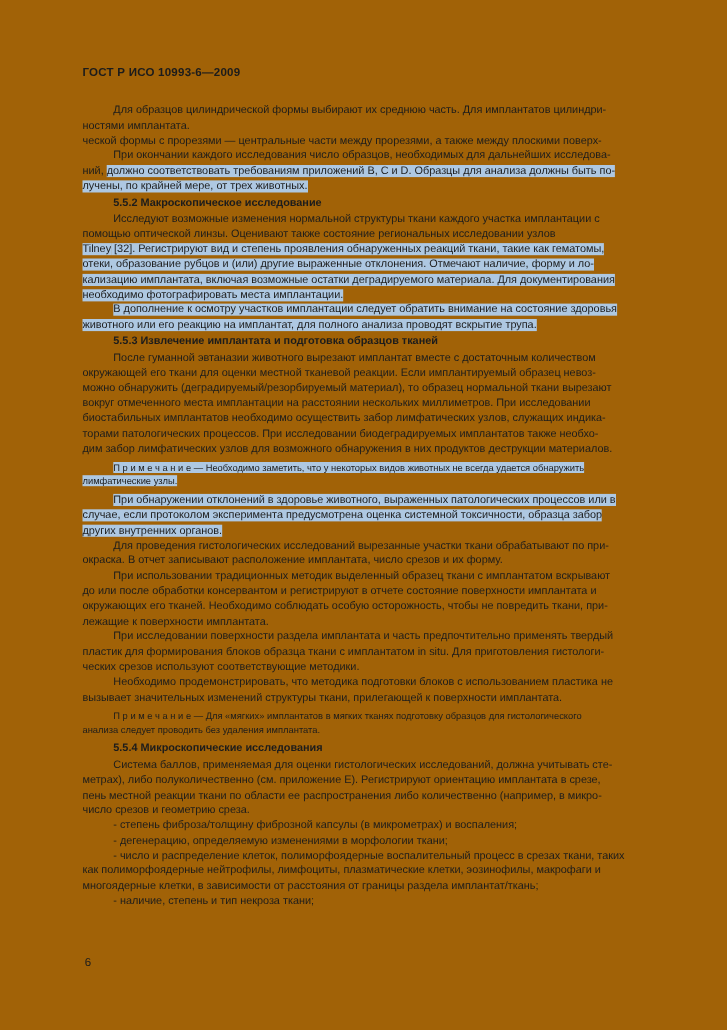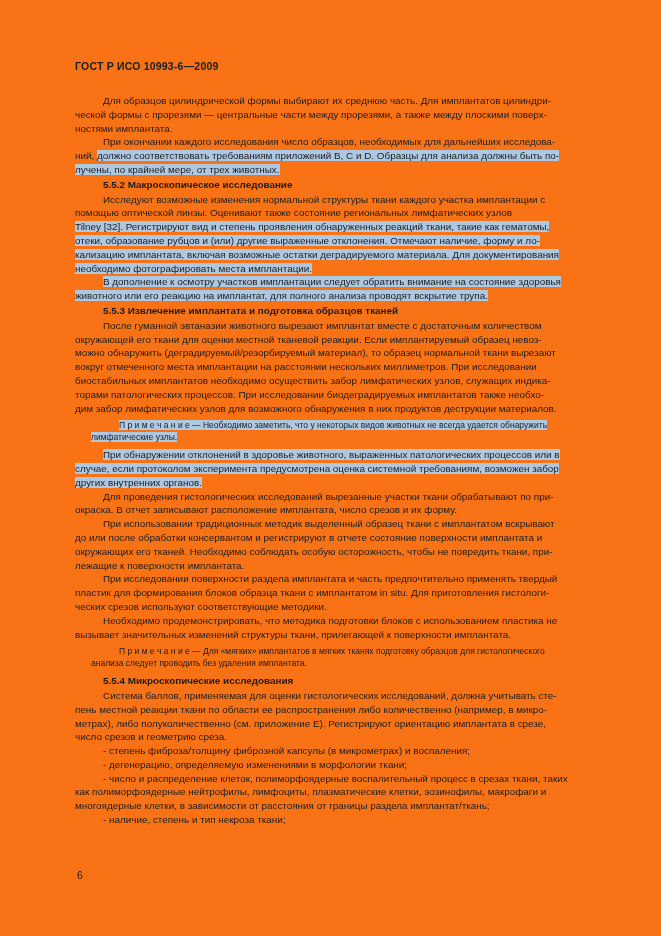--- a/index.html
+++ b/index.html
@@ -2,21 +2,21 @@
 <html style="--hl: #aec8e2;"><head>
 <meta charset="utf-8">
 <style>
   * { box-sizing: border-box; }
   html, body { margin: 0; padding: 0; }
   body { background: #ffffff; }
   .page {
     position: relative;
     width: 661px;
     height: 936px;
-    background: #f97316;
+    background: #a16207;
     font-family: "Liberation Sans", "DejaVu Sans", sans-serif;
     color: #1c1c1c;
     overflow: hidden;
   }
   .doc-header {
     position: absolute;
     left: 75px;
     top: 60px;
     font-size: 10.5px;
     font-weight: bold;
@@ -33,52 +33,52 @@
     left: 77px;
     top: 869px;
     font-size: 10.5px;
   }
   .block { margin: 0; }
   .block .line {
     white-space: nowrap;
     font-size: 9.9px;
     line-height: 13.8px;
   }
-  .block.note { margin: 5px 16px; }
+  .block.note { margin: 5px 0; }
   .block.note .line {
     font-size: 8.5px;
     line-height: 11.4px;
   }
   .block.h { font-weight: bold; margin: 1px 0; }
   .line.first { text-indent: 28px; }
   .i { }
   .hl { background-color: var(--hl, #aec8e2); }
 </style>
 </head>
 <body>
 
 <div class="page">
   <div class="doc-header">ГОСТ Р ИСО 10993-6—2009</div>
   <div class="doc-body">
       <div class="block p">
         <div class="line first"><span>Для образцов цилиндрической формы выбирают их среднюю часть. Для имплантатов цилиндри-</span></div>
+        <div class="line"><span>ностями имплантата.</span></div>
         <div class="line"><span>ческой формы с прорезями — центральные части между прорезями, а также между плоскими поверх-</span></div>
-        <div class="line"><span>ностями имплантата.</span></div>
       </div>
       <div class="block p">
         <div class="line first"><span>При окончании каждого исследования число образцов, необходимых для дальнейших исследова-</span></div>
         <div class="line"><span>ний, </span><span class="hl">должно соответствовать требованиям приложений B, C и D. Образцы для анализа должны быть по-</span></div>
         <div class="line"><span class="hl">лучены, по крайней мере, от трех животных.</span></div>
       </div>
       <div class="block h">
         <div class="line first"><span>5.5.2 Макроскопическое исследование</span></div>
       </div>
       <div class="block p">
         <div class="line first"><span>Исследуют возможные изменения нормальной структуры ткани каждого участка имплантации с</span></div>
-        <div class="line"><span>помощью оптической линзы. Оценивают также состояние региональных лимфатических узлов</span></div>
+        <div class="line"><span>помощью оптической линзы. Оценивают также состояние региональных исследовании узлов</span></div>
         <div class="line"><span class="i hl">Tilney</span><span class="hl"> [32]. Регистрируют вид и степень проявления обнаруженных реакций ткани, такие как гематомы,</span></div>
         <div class="line"><span class="hl">отеки, образование рубцов и (или) другие выраженные отклонения. Отмечают наличие, форму и ло-</span></div>
         <div class="line"><span class="hl">кализацию имплантата, включая возможные остатки деградируемого материала. Для документирования</span></div>
         <div class="line"><span class="hl">необходимо фотографировать места имплантации.</span></div>
       </div>
       <div class="block p">
         <div class="line first"><span class="hl">В дополнение к осмотру участков имплантации следует обратить внимание на состояние здоровья</span></div>
         <div class="line"><span class="hl">животного или его реакцию на имплантат, для полного анализа проводят вскрытие трупа.</span></div>
       </div>
       <div class="block h">
@@ -92,21 +92,21 @@
         <div class="line"><span>биостабильных имплантатов необходимо осуществить забор лимфатических узлов, служащих индика-</span></div>
         <div class="line"><span>торами патологических процессов. При исследовании биодеградируемых имплантатов также необхо-</span></div>
         <div class="line"><span>дим забор лимфатических узлов для возможного обнаружения в них продуктов деструкции материалов.</span></div>
       </div>
       <div class="block note">
         <div class="line first"><span class="hl">П р и м е ч а н и е — Необходимо заметить, что у некоторых видов животных не всегда удается обнаружить</span></div>
         <div class="line"><span class="hl">лимфатические узлы.</span></div>
       </div>
       <div class="block p">
         <div class="line first"><span class="hl">При обнаружении отклонений в здоровье животного, выраженных патологических процессов или в</span></div>
-        <div class="line"><span class="hl">случае, если протоколом эксперимента предусмотрена оценка системной требованиям, возможен забор</span></div>
+        <div class="line"><span class="hl">случае, если протоколом эксперимента предусмотрена оценка системной токсичности, образца забор</span></div>
         <div class="line"><span class="hl">других внутренних органов.</span></div>
       </div>
       <div class="block p">
         <div class="line first"><span>Для проведения гистологических исследований вырезанные участки ткани обрабатывают по при-</span></div>
         <div class="line"><span>окраска. В отчет записывают расположение имплантата, число срезов и их форму.</span></div>
       </div>
       <div class="block p">
         <div class="line first"><span>При использовании традиционных методик выделенный образец ткани с имплантатом вскрывают</span></div>
         <div class="line"><span>до или после обработки консервантом и регистрируют в отчете состояние поверхности имплантата и</span></div>
         <div class="line"><span>окружающих его тканей. Необходимо соблюдать особую осторожность, чтобы не повредить ткани, при-</span></div>
@@ -123,22 +123,22 @@
       </div>
       <div class="block note">
         <div class="line first"><span>П р и м е ч а н и е — Для «мягких» имплантатов в мягких тканях подготовку образцов для гистологического</span></div>
         <div class="line"><span>анализа следует проводить без удаления имплантата.</span></div>
       </div>
       <div class="block h">
         <div class="line first"><span>5.5.4 Микроскопические исследования</span></div>
       </div>
       <div class="block p">
         <div class="line first"><span>Система баллов, применяемая для оценки гистологических исследований, должна учитывать сте-</span></div>
+        <div class="line"><span>метрах), либо полуколичественно (см. приложение E). Регистрируют ориентацию имплантата в срезе,</span></div>
         <div class="line"><span>пень местной реакции ткани по области ее распространения либо количественно (например, в микро-</span></div>
-        <div class="line"><span>метрах), либо полуколичественно (см. приложение E). Регистрируют ориентацию имплантата в срезе,</span></div>
         <div class="line"><span>число срезов и геометрию среза.</span></div>
       </div>
       <div class="block li">
         <div class="line first"><span>- степень фиброза/толщину фиброзной капсулы (в микрометрах) и воспаления;</span></div>
       </div>
       <div class="block li">
         <div class="line first"><span>- дегенерацию, определяемую изменениями в морфологии ткани;</span></div>
       </div>
       <div class="block li">
         <div class="line first"><span>- число и распределение клеток, полиморфоядерные воспалительный процесс в срезах ткани, таких</span></div>

